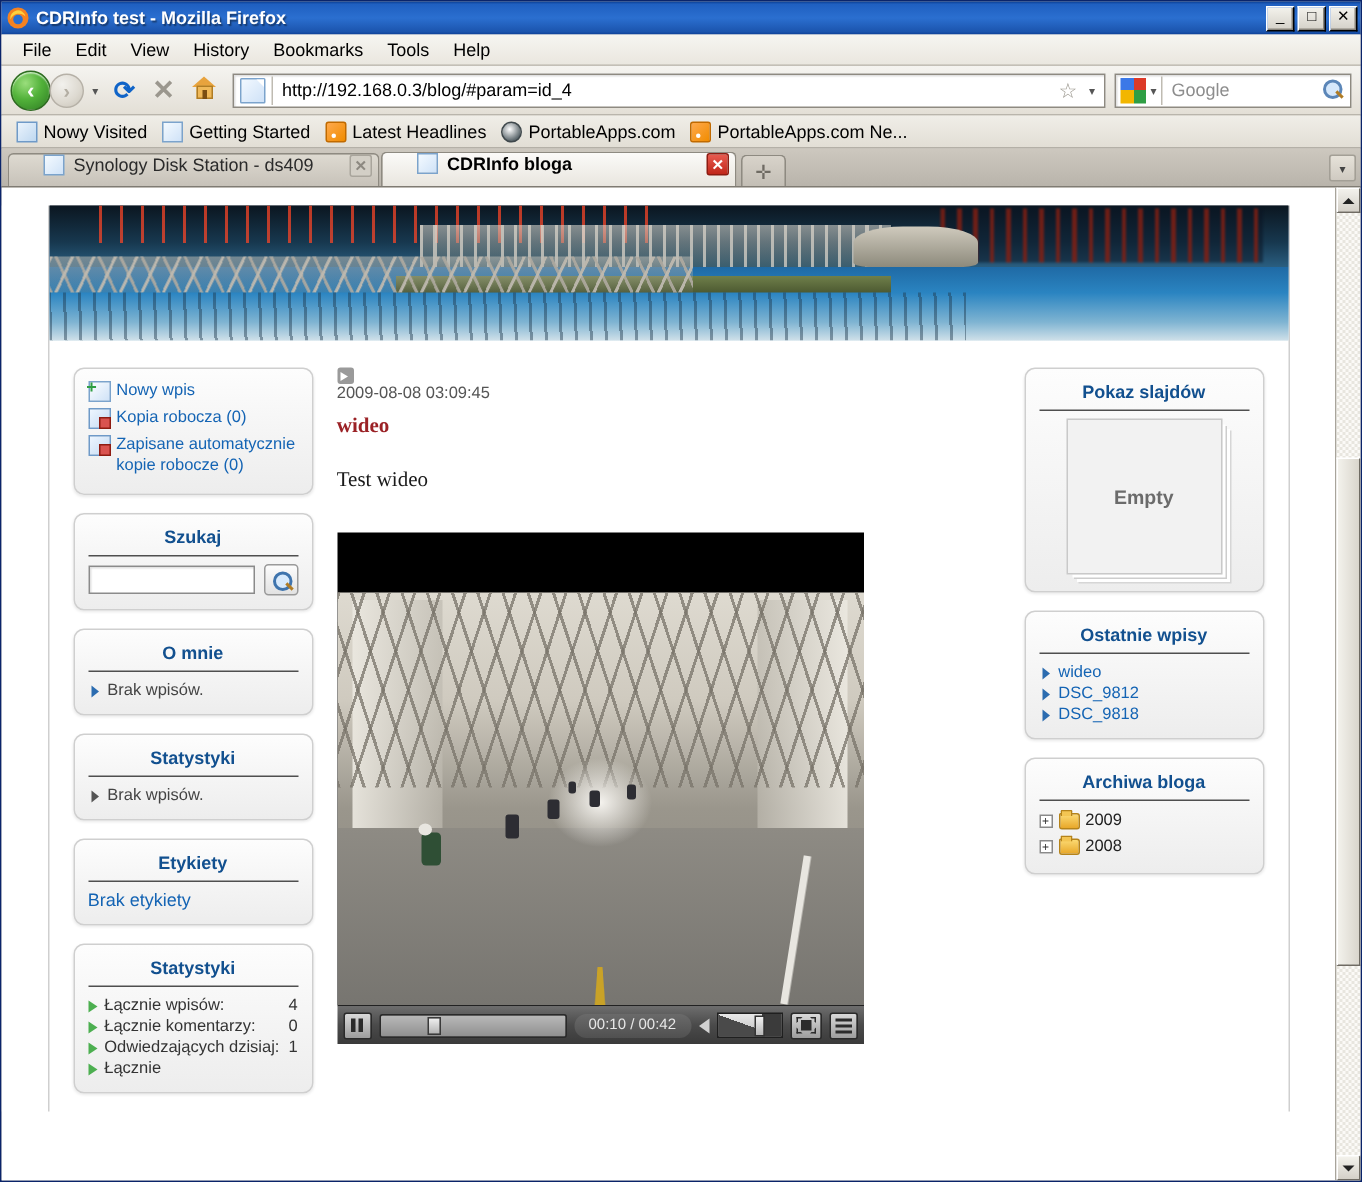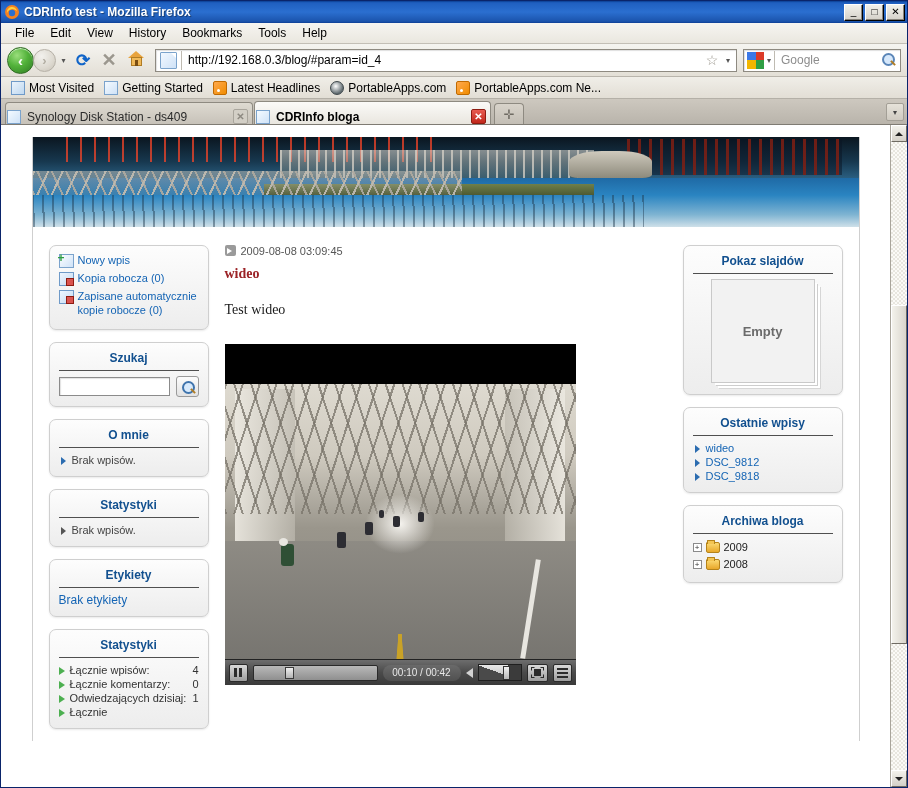--- a/index.html
+++ b/index.html
@@ -183,22 +183,22 @@
   .bi.green { background: radial-gradient(circle at 40% 35%, #fff, #5f6a6f 70%); border-radius:50%; border:1px solid #3f484c;}
 
   
   #tabstrip {
     height: 25px; flex: 0 0 25px;
     background: linear-gradient(to bottom,#cdc8bf,#b9b4ab);
     display: flex; align-items: flex-end; padding-left: 4px;
     position: relative;
   }
   .tab {
-    height: 22px; display:flex; align-items:flex-end;
-    padding: 0 4px 0 1px; margin-right: 1px;
+    height: 22px; display:flex; align-items:flex-start;
+    padding: 0 4px 0 23px; margin-right: 1px;
     border: 1px solid #8e8a81; border-bottom: none;
     border-radius: 4px 4px 0 0;
     font-size: 12px; white-space: nowrap;
     min-width: 150px;
   }
   .tab.inactive {
     background: linear-gradient(to bottom,#dedad1,#c7c2b9);
     color: #2b2b2b; width: 248px;
   }
   .tab.active {
@@ -352,21 +352,21 @@
   .searchgo:after { content:""; position:absolute; left:13px; top:13px; width:6px;height:2px;
     background:#b07c24; transform:rotate(45deg);}
 
   .taglink { color:#1464b4; font-size:12px; }
 
   .statline { display:flex; align-items:flex-start; font-size:11px; color:#333; line-height:14px;}
   .statline .lbl { flex:1 1 auto; }
   .statline .val { flex:0 0 auto; margin-left:6px; }
 
   
-  .postdate { font-size:11px; color:#555; display:flex; align-items:flex-start; margin-bottom:9px;}
+  .postdate { font-size:11px; color:#555; display:flex; align-items:flex-start; margin-bottom:9px;flex-direction:column;}
   .postdate .dicon {
     width:11px;height:11px;flex:0 0 11px;margin-right:5px;
     background:#9a9a9a; border-radius:2px; position:relative;
   }
   .postdate .dicon:after {
     content:""; position:absolute; left:2px; top:3px;
     border-left:5px solid #fff; border-top:3px solid transparent; border-bottom:3px solid transparent;
   }
   .posttitle { font-family:"Liberation Serif", serif; font-size:14px; font-weight:bold;
     color:#9b2226; margin: 0 0 20px 0;}
@@ -597,21 +597,21 @@
         </span>
       <span class="sdrop">▾</span>
       <span class="sq">Google</span>
       <span class="magnify"></span>
     </span>
   </div>
 
   <div id="bookmarks">
     <span class="bm">
       <span class="bi star"></span>
-      <span>Most Visited</span>
+      <span>Nowy Visited</span>
     </span>
     <span class="bm">
       <span class="bi doc"></span>
       <span>Getting Started</span>
     </span>
     <span class="bm">
       <span class="bi rss"></span>
       <span>Latest Headlines</span>
     </span>
     <span class="bm">

